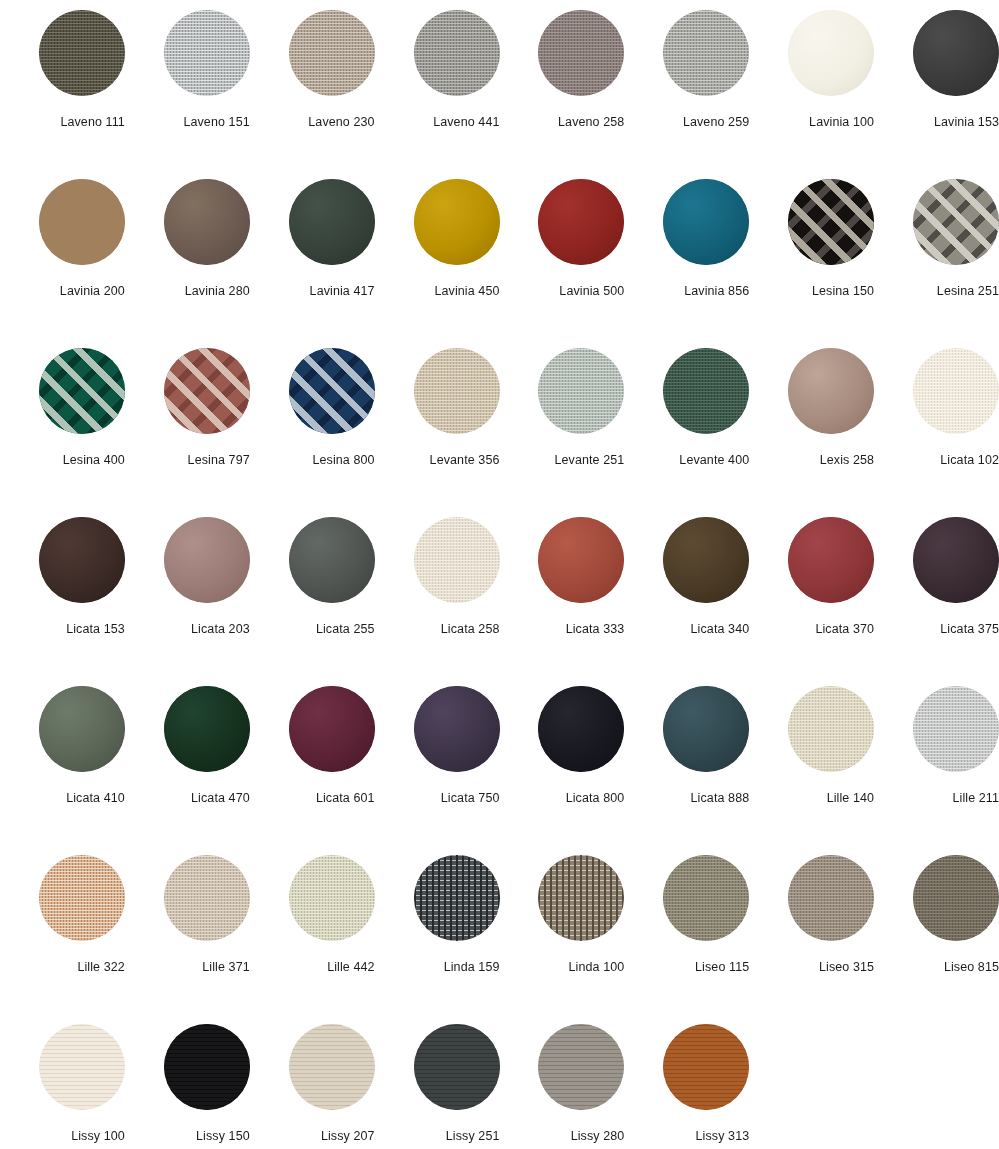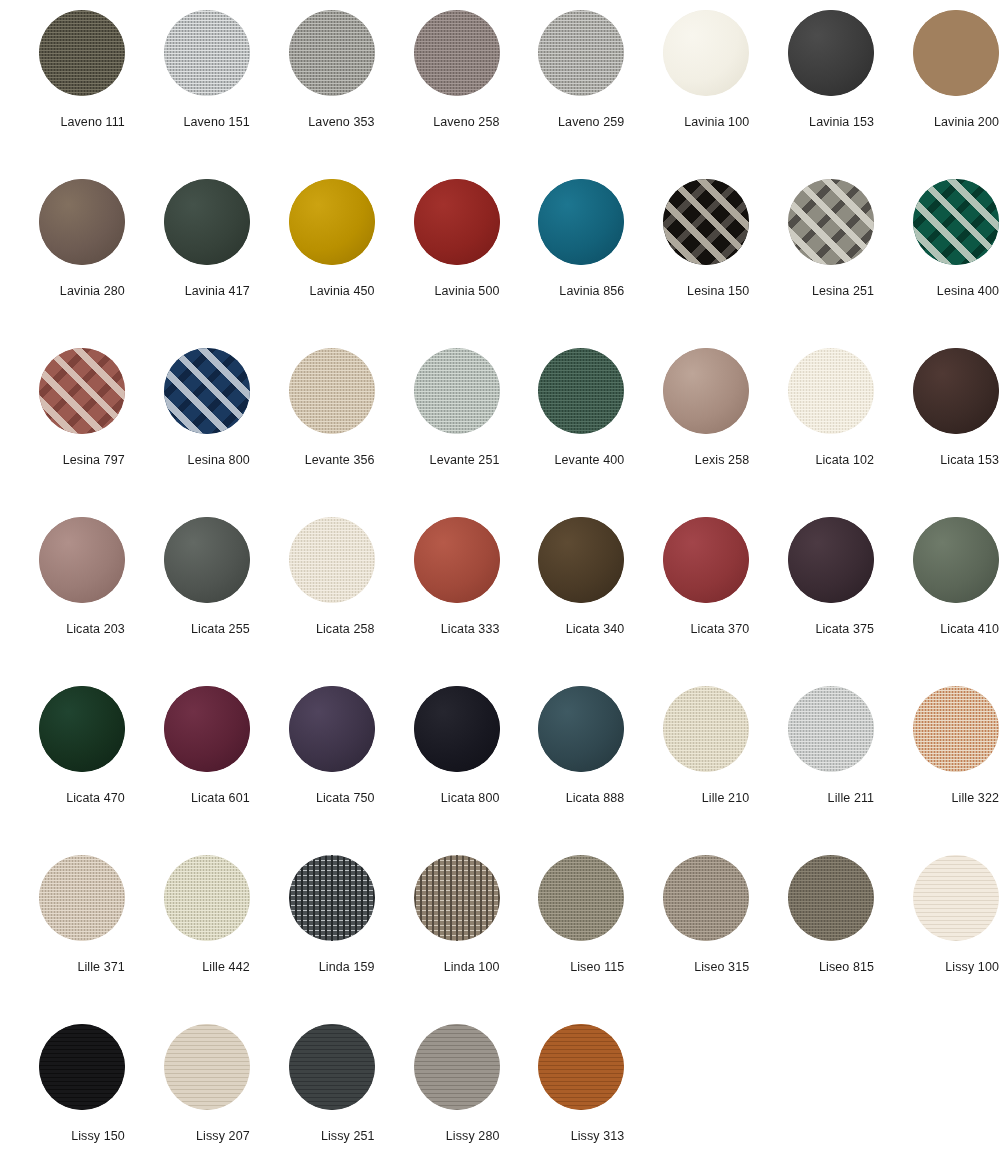--- a/index.html
+++ b/index.html
@@ -62,24 +62,30 @@
       </div>
       <div class="swatch-label">Laveno 111</div>
     </div>
     <div class="swatch-cell">
       <div class="swatch-disc" style="background-color: rgb(185, 188, 189);">
         <div class="tex" style="background-color: rgb(185, 188, 189); background-image: repeating-linear-gradient(0deg, rgb(230, 232, 233) 0px, rgb(230, 232, 233) 1px, transparent 1px, transparent 3px), repeating-linear-gradient(90deg, rgb(141, 145, 147) 0px, rgb(141, 145, 147) 1px, transparent 1px, transparent 3px); opacity: 0.85;"></div>
       </div>
       <div class="swatch-label">Laveno 151</div>
     </div>
     <div class="swatch-cell">
+      <div class="swatch-disc" style="background-color: rgb(179, 166, 151);">
+        <div class="tex" style="background-color: rgb(179, 166, 151); background-image: repeating-linear-gradient(0deg, rgb(216, 207, 195) 0px, rgb(216, 207, 195) 1px, transparent 1px, transparent 3px), repeating-linear-gradient(90deg, rgb(141, 128, 112) 0px, rgb(141, 128, 112) 1px, transparent 1px, transparent 3px); opacity: 0.85;"></div>
+      </div>
+      <div class="swatch-label">Laveno 230</div>
+    </div>
+    <div class="swatch-cell">
       <div class="swatch-disc" style="background-color: rgb(154, 153, 148);">
         <div class="tex" style="background-color: rgb(154, 153, 148); background-image: repeating-linear-gradient(0deg, rgb(195, 195, 191) 0px, rgb(195, 195, 191) 1px, transparent 1px, transparent 3px), repeating-linear-gradient(90deg, rgb(117, 116, 111) 0px, rgb(117, 116, 111) 1px, transparent 1px, transparent 3px); opacity: 0.85;"></div>
       </div>
-      <div class="swatch-label">Laveno 353</div>
+      <div class="swatch-label">Laveno 441</div>
     </div>
     <div class="swatch-cell">
       <div class="swatch-disc" style="background-color: rgb(139, 127, 124);">
         <div class="tex" style="background-color: rgb(139, 127, 124); background-image: repeating-linear-gradient(0deg, rgb(167, 156, 153) 0px, rgb(167, 156, 153) 1px, transparent 1px, transparent 3px), repeating-linear-gradient(90deg, rgb(109, 98, 96) 0px, rgb(109, 98, 96) 1px, transparent 1px, transparent 3px); opacity: 0.85;"></div>
       </div>
       <div class="swatch-label">Laveno 258</div>
     </div>
     <div class="swatch-cell">
       <div class="swatch-disc" style="background-color: rgb(169, 168, 164);">
         <div class="tex" style="background-color: rgb(169, 168, 164); background-image: repeating-linear-gradient(0deg, rgb(210, 210, 207) 0px, rgb(210, 210, 207) 1px, transparent 1px, transparent 3px), repeating-linear-gradient(90deg, rgb(132, 131, 127) 0px, rgb(132, 131, 127) 1px, transparent 1px, transparent 3px); opacity: 0.85;"></div>
@@ -275,21 +281,21 @@
     <div class="swatch-cell">
       <div class="swatch-disc" style="background-color: rgb(48, 71, 79);">
         <div class="tex" style="background-color: rgb(48, 71, 79); background-image: radial-gradient(circle at 34% 30%, rgb(63, 90, 99) 0%, rgb(48, 71, 79) 55%, rgb(34, 52, 58) 100%); opacity: 1;"></div>
       </div>
       <div class="swatch-label">Licata 888</div>
     </div>
     <div class="swatch-cell">
       <div class="swatch-disc" style="background-color: rgb(222, 215, 196);">
         <div class="tex" style="background-color: rgb(222, 215, 196); background-image: repeating-linear-gradient(0deg, rgb(239, 234, 217) 0px, rgb(239, 234, 217) 1px, transparent 1px, transparent 3px), repeating-linear-gradient(90deg, rgb(196, 188, 167) 0px, rgb(196, 188, 167) 1px, transparent 1px, transparent 3px); opacity: 0.85;"></div>
       </div>
-      <div class="swatch-label">Lille 210</div>
+      <div class="swatch-label">Lille 140</div>
     </div>
     <div class="swatch-cell">
       <div class="swatch-disc" style="background-color: rgb(200, 203, 201);">
         <div class="tex" style="background-color: rgb(200, 203, 201); background-image: repeating-linear-gradient(0deg, rgb(229, 231, 230) 0px, rgb(229, 231, 230) 1px, transparent 1px, transparent 3px), repeating-linear-gradient(90deg, rgb(165, 169, 167) 0px, rgb(165, 169, 167) 1px, transparent 1px, transparent 3px); opacity: 0.85;"></div>
       </div>
       <div class="swatch-label">Lille 211</div>
     </div>
     <div class="swatch-cell">
       <div class="swatch-disc" style="background-color: rgb(214, 181, 150);">
         <div class="tex" style="background-color: rgb(214, 181, 150); background-image: repeating-linear-gradient(0deg, rgb(240, 226, 210) 0px, rgb(240, 226, 210) 1px, transparent 1px, transparent 3px), repeating-linear-gradient(90deg, rgb(192, 117, 74) 0px, rgb(192, 117, 74) 1px, transparent 1px, transparent 3px); opacity: 0.85;"></div>

